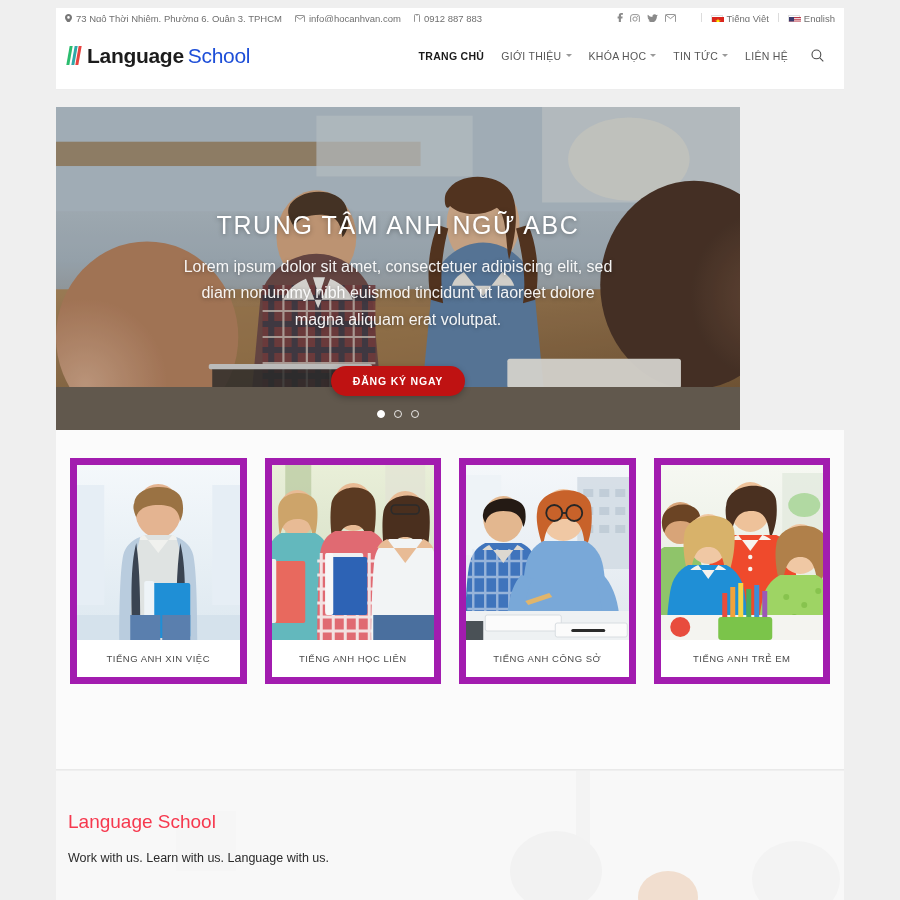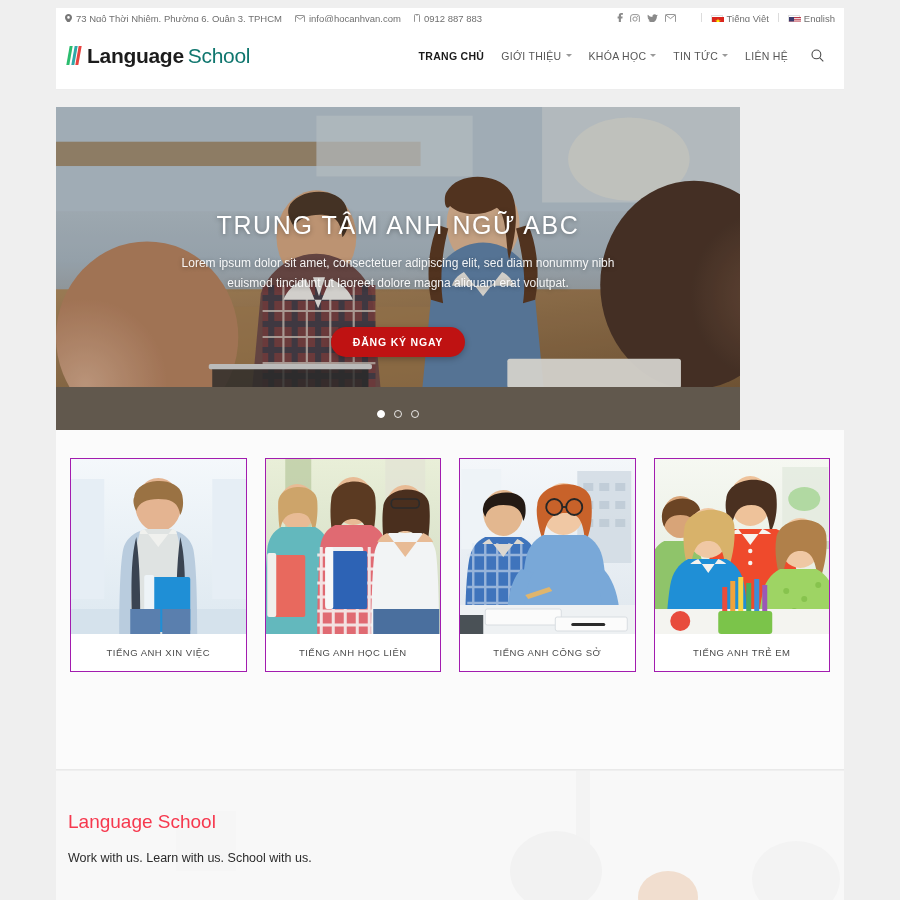--- a/index.html
+++ b/index.html
@@ -35,21 +35,21 @@
     background: #ffffff;
     display: flex; align-items: center; justify-content: space-between;
     padding: 0 20px 0 12px;
     border-bottom: 1px solid #ededed;
   }
   .logo { display: flex; align-items: center; gap: 7px; }
   .logo-bars { display: flex; align-items: flex-end; gap: 1.5px; height: 19px; }
   .logo-bars i { display: block; width: 3px; height: 19px; transform: skewX(-10deg); }
   .logo-text { font-size: 21px; letter-spacing: -0.3px; }
   .logo-text b { font-weight: 700; color: #1c1c1c; }
-  .logo-text span { font-weight: 400; color: #0f766e; }
+  .logo-text span { font-weight: 400; color: #1d4ed8; }
 
   .nav { display: flex; align-items: center; gap: 17px; }
   .nav-item {
     font-size: 10.5px; color: #565656; letter-spacing: 0.3px;
     display: flex; align-items: center; gap: 4px; white-space: nowrap;
   }
   .nav-item.active { color: #1a1a1a; font-weight: 700; }
   .caret { width: 0; height: 0; border-left: 3px solid transparent; border-right: 3px solid transparent; border-top: 3.5px solid #9a9a9a; display:block; }
   .search-btn { margin-left: 6px; color: #4a4a4a; display:flex; align-items:center; }
 
@@ -62,21 +62,21 @@
   .hero-overlay { position: absolute; inset: 0; background: rgba(40,36,34,0.16); }
   .hero-content {
     position: absolute; left: 0; right: 0; top: 104px;
     text-align: center; color: #fff; padding: 0 120px;
   }
   .hero-title {
     font-size: 25px; font-weight: 400; letter-spacing: 1.6px;
     text-shadow: 0 1px 5px rgba(0,0,0,.35); margin-bottom: 14px;
   }
   .hero-sub {
-    font-size: 12px; line-height: 1.65; color: rgba(255,255,255,.93);
+    font-size: 16px; line-height: 1.65; color: rgba(255,255,255,.93);
     text-shadow: 0 1px 4px rgba(0,0,0,.35); max-width: 560px; margin: 8px auto 17px;
   }
   .hero-btn {
     display: inline-block; background: #bf1212; color: #fff;
     font-size: 10.5px; font-weight: 700; letter-spacing: 0.8px;
     padding: 9px 22px; border-radius: 16px; border: none;
     box-shadow: 0 2px 6px rgba(0,0,0,.25); cursor: pointer; margin-top: 16px;
   }
   .dots { position: absolute; left: 0; right: 0; bottom: 12px; display: flex; justify-content: center; gap: 9px; }
   .dot { width: 8px; height: 8px; border-radius: 50%; border: 1px solid rgba(255,255,255,.85); }
@@ -85,21 +85,21 @@
   
   .courses {
     position: absolute; left: 56px; top: 430px; width: 788px; height: 340px;
     background: #fbfbfb; border-bottom: 1px solid #e9e9e9;
   }
   .section-title {
     text-align: center; font-size: 14px; color: #3d3d3d;
     letter-spacing: 0.7px; padding-top: 47px;
   }
   .cards { display: flex; gap: 18px; padding: 28px 14px 0 14px; }
-  .card { width: 205px; background: #fff; border: 1px solid #a21caf; }
+  .card { width: 205px; background: #fff; border: 7px solid #a21caf; }
   .card-img { width: 100%; height: 175px; overflow: hidden; position: relative; }
   .card-label {
     text-align: center; font-size: 9.5px; color: #4a4a4a;
     letter-spacing: 0.5px; padding: 13px 4px; white-space: nowrap;
   }
 
   
   .bottom {
     position: absolute; left: 56px; top: 771px; width: 788px; height: 129px;
     background: #fafafa; overflow: hidden;
@@ -520,17 +520,17 @@
     <svg class="bottom-bg" viewBox="0 0 788 129" preserveAspectRatio="xMidYMid slice">
       <rect width="788" height="129" fill="#f4f4f4"></rect>
       <rect x="520" y="0" width="14" height="80" fill="#e2e2e2"></rect>
       <ellipse cx="500" cy="100" rx="46" ry="40" fill="#dcdcdc"></ellipse>
       <ellipse cx="740" cy="108" rx="44" ry="38" fill="#e0e0e0"></ellipse>
       <ellipse cx="612" cy="126" rx="30" ry="26" fill="#d98f52"></ellipse>
       <rect x="120" y="40" width="60" height="60" fill="#ececec"></rect>
     </svg>
     <div class="bottom-inner">
       <div class="bottom-title">Language School</div>
-      <div class="bottom-sub">Work with us. Learn with us. School with us.</div>
+      <div class="bottom-sub">Work with us. Learn with us. Language with us.</div>
     </div>
   </div>
 
 </div>
 
 </body></html>

